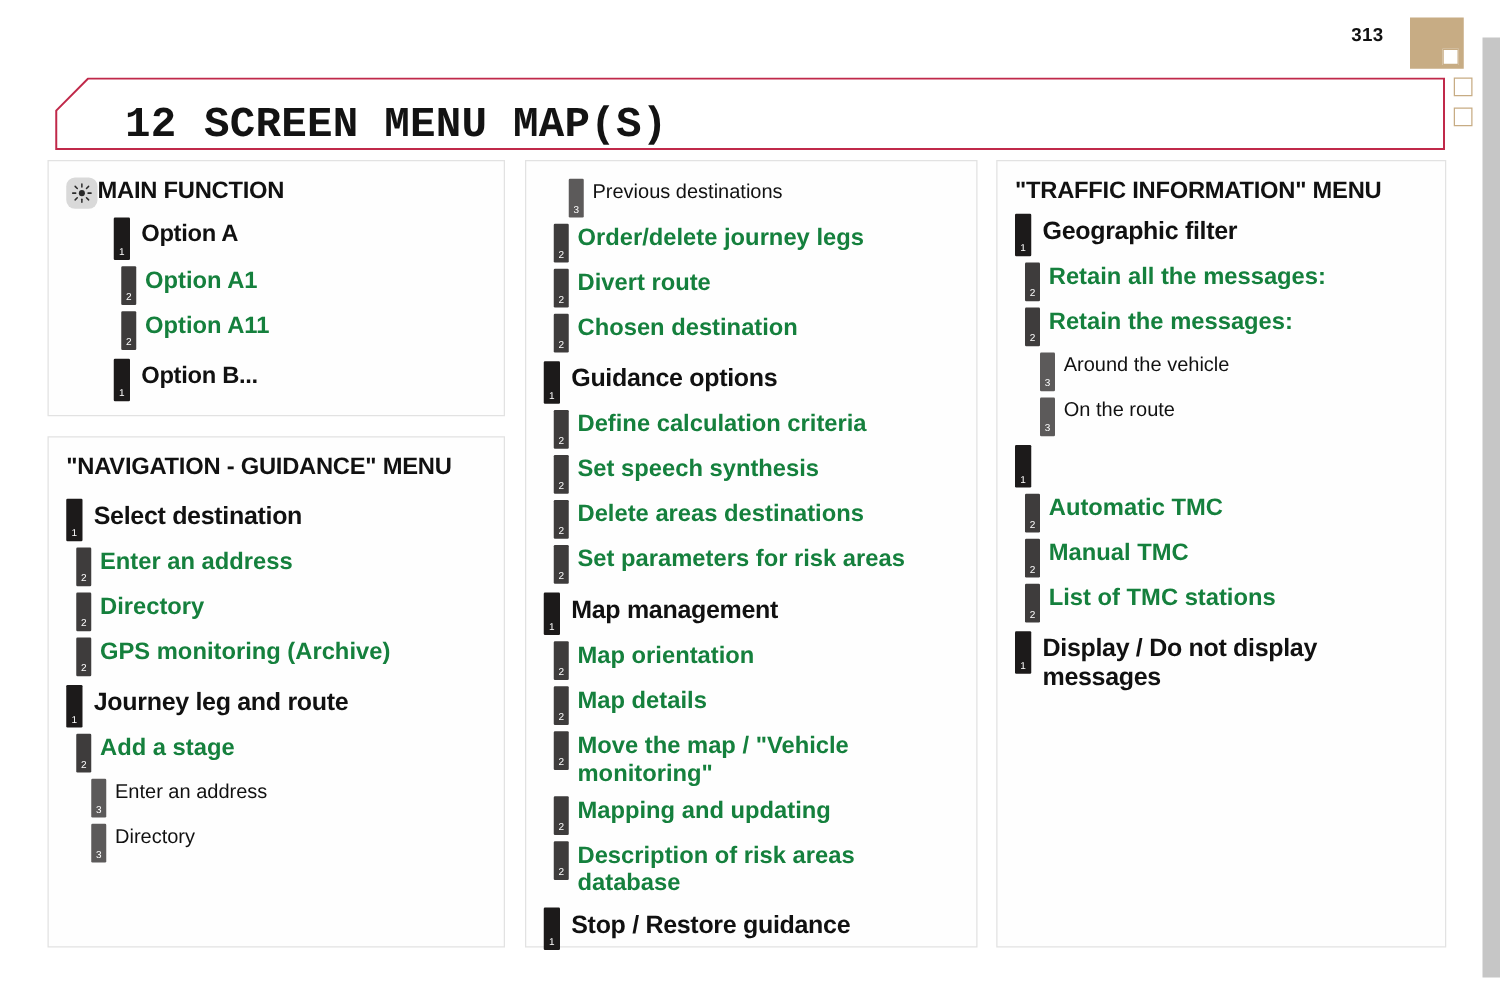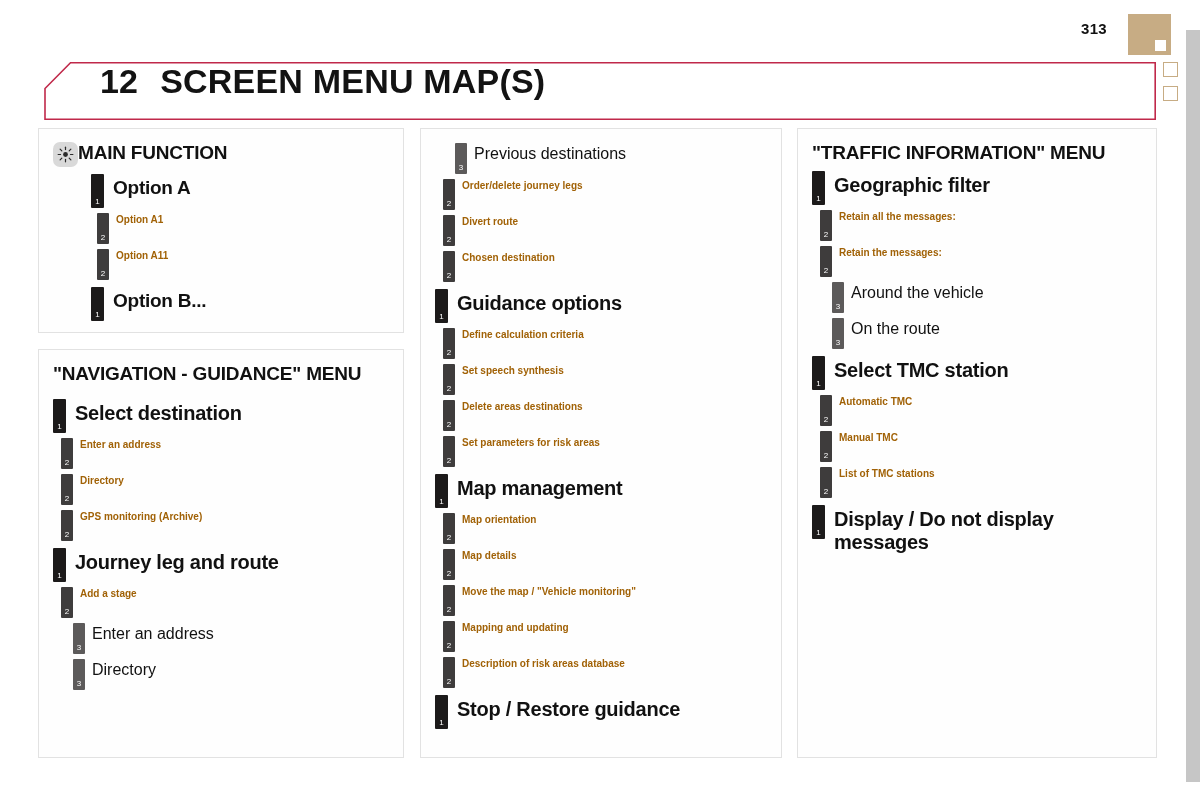--- a/index.html
+++ b/index.html
@@ -80,26 +80,27 @@
     left: 0;
     top: 0;
     display: block;
   }
   .chapter-title {
     position: absolute;
     left: 56px;
     top: 0;
     height: 58px;
     display: flex;
-    align-items: flex-start;
+    align-items: flex-end;
     font-size: 34px;
     font-weight: bold;
     letter-spacing: .2px;
     color: #131313;
     white-space: nowrap;
+    font-family: Liberation Mono, monospace;
   }
   .chapter-num { margin-right: 22px; }
 
   
   .columns {
     position: absolute;
     left: 0;
     top: 128px;
     width: 1200px;
   }
@@ -180,22 +181,22 @@
     font-size: 20px; font-weight: bold; line-height: 1.15;
     margin-left: 9px; margin-top: 3px; letter-spacing: -.25px; color: #111;
   }
 
   
   .row.lvl2 { margin-top: 5px; margin-bottom: 1px; padding-left: 8px; }
   .row.lvl2 .bar {
     width: 12px; height: 31px; background: #3e3c3c;
   }
   .row.lvl2 .label {
-    font-size: 10px; font-weight: bold; line-height: 1.2;
-    margin-left: 7px; margin-top: 1px; color: #a16207;
+    font-size: 19px; font-weight: bold; line-height: 1.2;
+    margin-left: 7px; margin-top: 1px; color: #15803d;
   }
 
   
   .row.lvl3 { margin-top: 5px; margin-bottom: 1px; padding-left: 20px; }
   .row.lvl3 .bar {
     width: 12px; height: 31px; background: #5c5a5a;
   }
   .row.lvl3 .label {
     font-size: 16px; font-weight: normal; line-height: 1.2;
     margin-left: 7px; margin-top: 1px; color: #111;
@@ -428,21 +429,20 @@
           <li class="row lvl3 bold">
             <span class="bar">3</span>
             <span class="label">Around the vehicle</span>
           </li>
           <li class="row lvl3 bold">
             <span class="bar">3</span>
             <span class="label">On the route</span>
           </li>
           <li class="row lvl1">
             <span class="bar">1</span>
-            <span class="label">Select TMC station</span>
           </li>
           <li class="row lvl2">
             <span class="bar">2</span>
             <span class="label">Automatic TMC</span>
           </li>
           <li class="row lvl2">
             <span class="bar">2</span>
             <span class="label">Manual TMC</span>
           </li>
           <li class="row lvl2">

